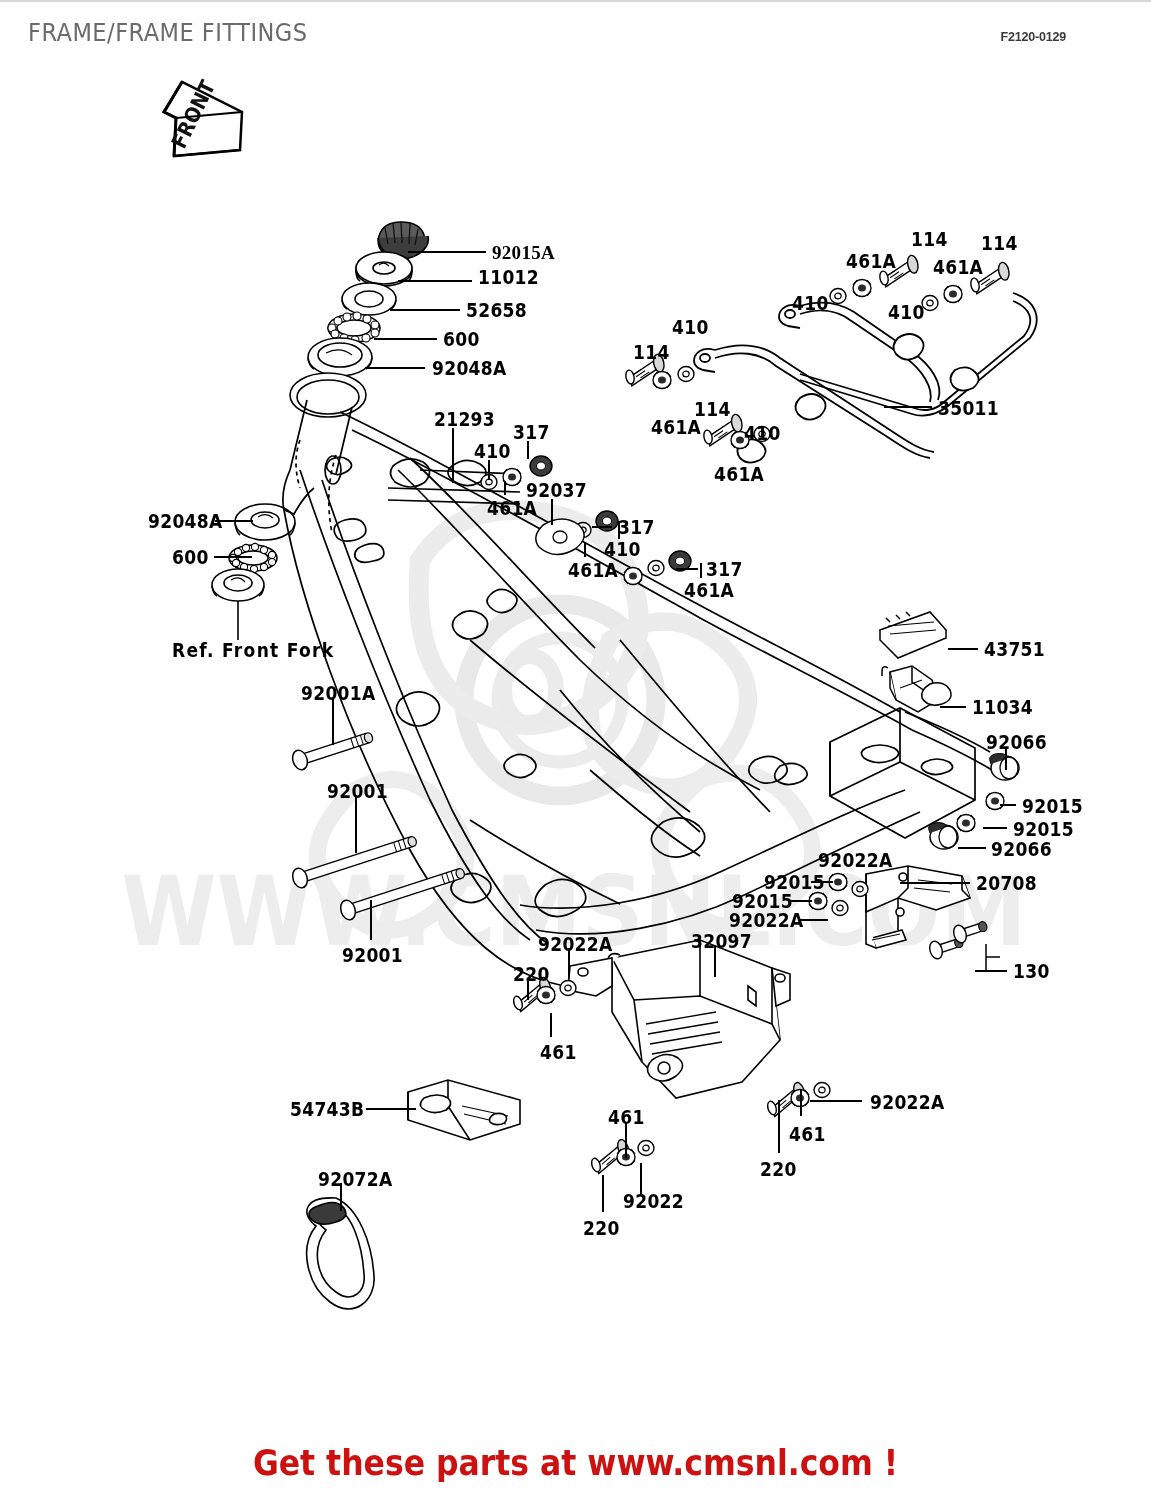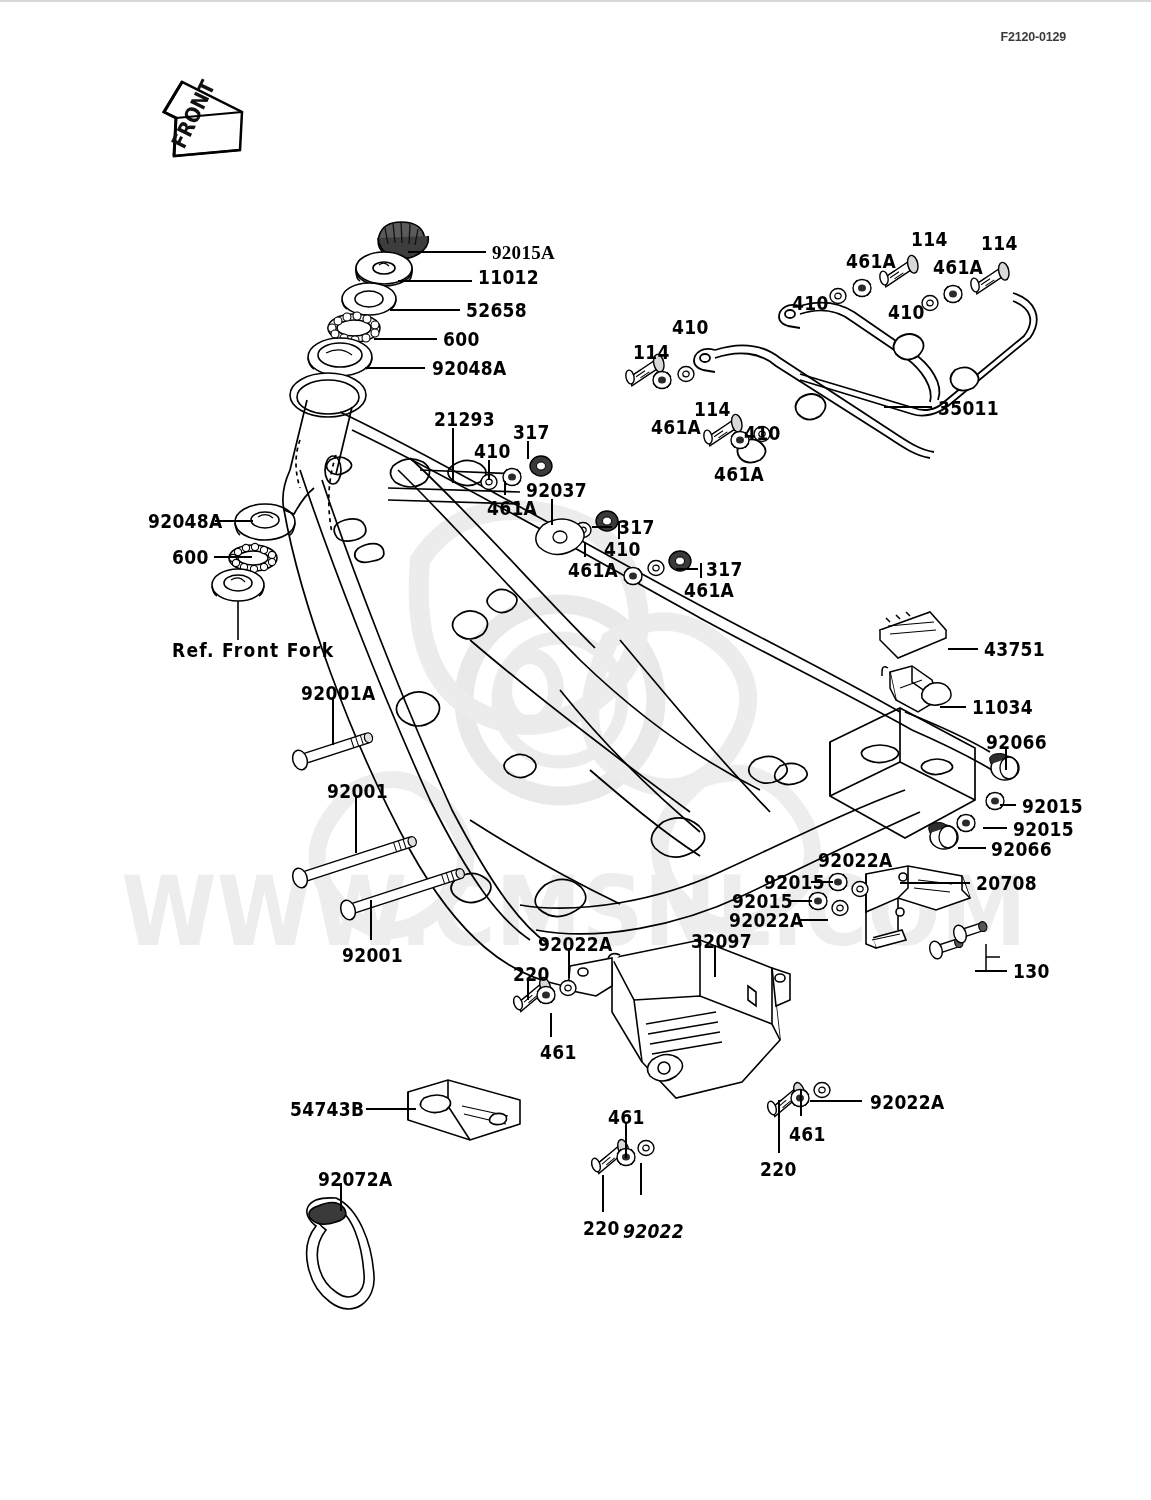--- a/index.html
+++ b/index.html
@@ -87,20 +87,21 @@
     width: 104px; height: 82px;
   }
 </style>
 </head>
 <body>
 
 <div id="page">
 
   <div id="top-rule"></div>
 
+  <div id="page-title">FRAME/FRAME FITTINGS</div>
 
   <div id="drawing-number">F2120-0129</div>
 
   <svg id="artwork" viewBox="0 0 1151 1500">
     <defs>
       <g id="nutSmall">
         <ellipse cx="0" cy="0" rx="9" ry="8.5" fill="#ffffff" stroke="#000" stroke-width="1.4"></ellipse>
         <ellipse cx="0" cy="0" rx="4" ry="3.6" fill="#2b2b2b"></ellipse>
         <path d="M-9,-3 L-5,-8 M9,-3 L5,-8 M-9,3 L-5,8 M9,3 L5,8" stroke="#000" stroke-width="1.2"></path>
       </g>
@@ -580,20 +581,21 @@
       <div class="lbl" style="left: 691px; top: 932px;">32097</div>
       <div class="lbl" style="left: 538px; top: 935px;">92022A</div>
       <div class="lbl" style="left: 513px; top: 965px;">220</div>
       <div class="lbl" style="left: 540px; top: 1043px;">461</div>
       <div class="lbl" style="left: 290px; top: 1100px;">54743B</div>
       <div class="lbl" style="left: 318px; top: 1170px;">92072A</div>
       <div class="lbl" style="left: 870px; top: 1093px;">92022A</div>
       <div class="lbl" style="left: 789px; top: 1125px;">461</div>
       <div class="lbl" style="left: 760px; top: 1160px;">220</div>
       <div class="lbl" style="left: 608px; top: 1108px;">461</div>
-      <div class="lbl" style="left: 623px; top: 1222px; font-style: italic;">92022</div>
+      <div class="lbl" style="left: 623px; top: 1192px;">92022</div>
       <div class="lbl" style="left: 583px; top: 1219px;">220</div>
     </div>
 
   <div class="lbl ref" style="left:172px; top:641px;">Ref.  Front Fork</div>
 
+  <div id="footer-note">Get these parts at www.cmsnl.com !</div>
 
 </div>
 
 </body></html>

